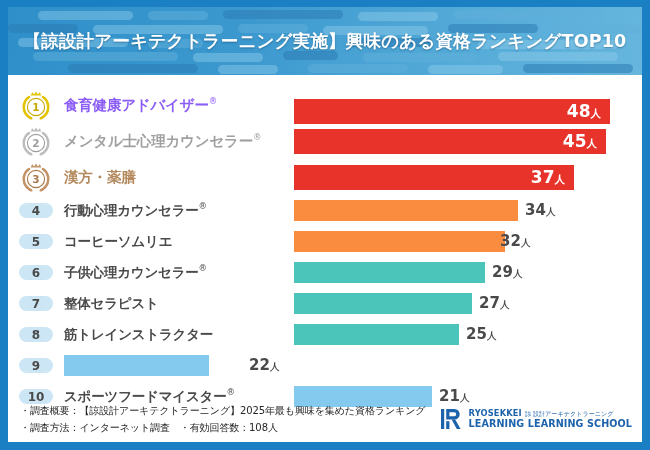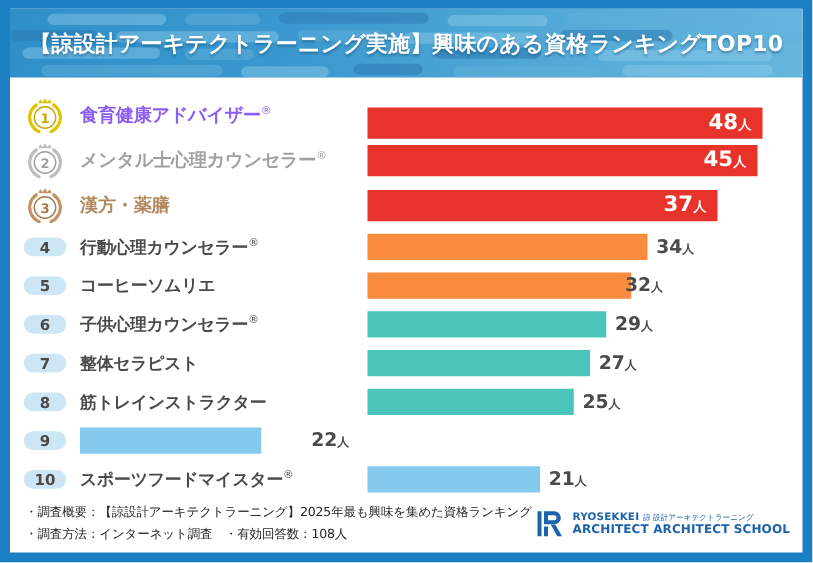--- a/index.html
+++ b/index.html
@@ -21,21 +21,21 @@
   #poster-inner{
     position:relative;
     width:100%; height:100%;
     background:#ffffff;
     overflow:hidden;
   }
 
   
   .header{
     position:relative;
-    height:55px;
+    height:68px;
     background:linear-gradient(100deg,#2f8fc9 0%,#3c99cf 38%,#55abd8 72%,#66b6de 100%);
     overflow:hidden;
   }
   .stripes{ position:absolute; inset:0; }
   .stripes i{
     position:absolute;
     display:block;
     height:9px;
     border-radius:6px;
     background:#2b7cb4;
@@ -395,19 +395,19 @@
           <rect x="1" y="2" width="3.2" height="20" fill="#1d63ab"></rect>
           <path d="M6.2 2 H14.5 A5.2 5.2 0 0 1 14.5 12.4 H6.2 Z M9.4 5.2 V9.2 H14.2 A2 2 0 0 0 14.2 5.2 Z" fill="#1d63ab"></path>
           <path d="M11.6 12.6 L15.2 12.6 L20.6 22 L16.8 22 Z" fill="#1d63ab"></path>
           <rect x="6.2" y="14.2" width="3.2" height="7.8" fill="#1d63ab"></rect>
         </svg>
         <div class="logo-text">
           <div class="logo-l1">
             <span>RYOSEKKEI</span>
             <span class="jp">諒 設計アーキテクトラーニング</span>
           </div>
-          <div class="logo-l2">ARCHITECT ARCHITECT SCHOOL</div>
+          <div class="logo-l2">LEARNING LEARNING SCHOOL</div>
         </div>
       </div>
     </div>
 
   </div>
 </div>
 
 </body></html>

